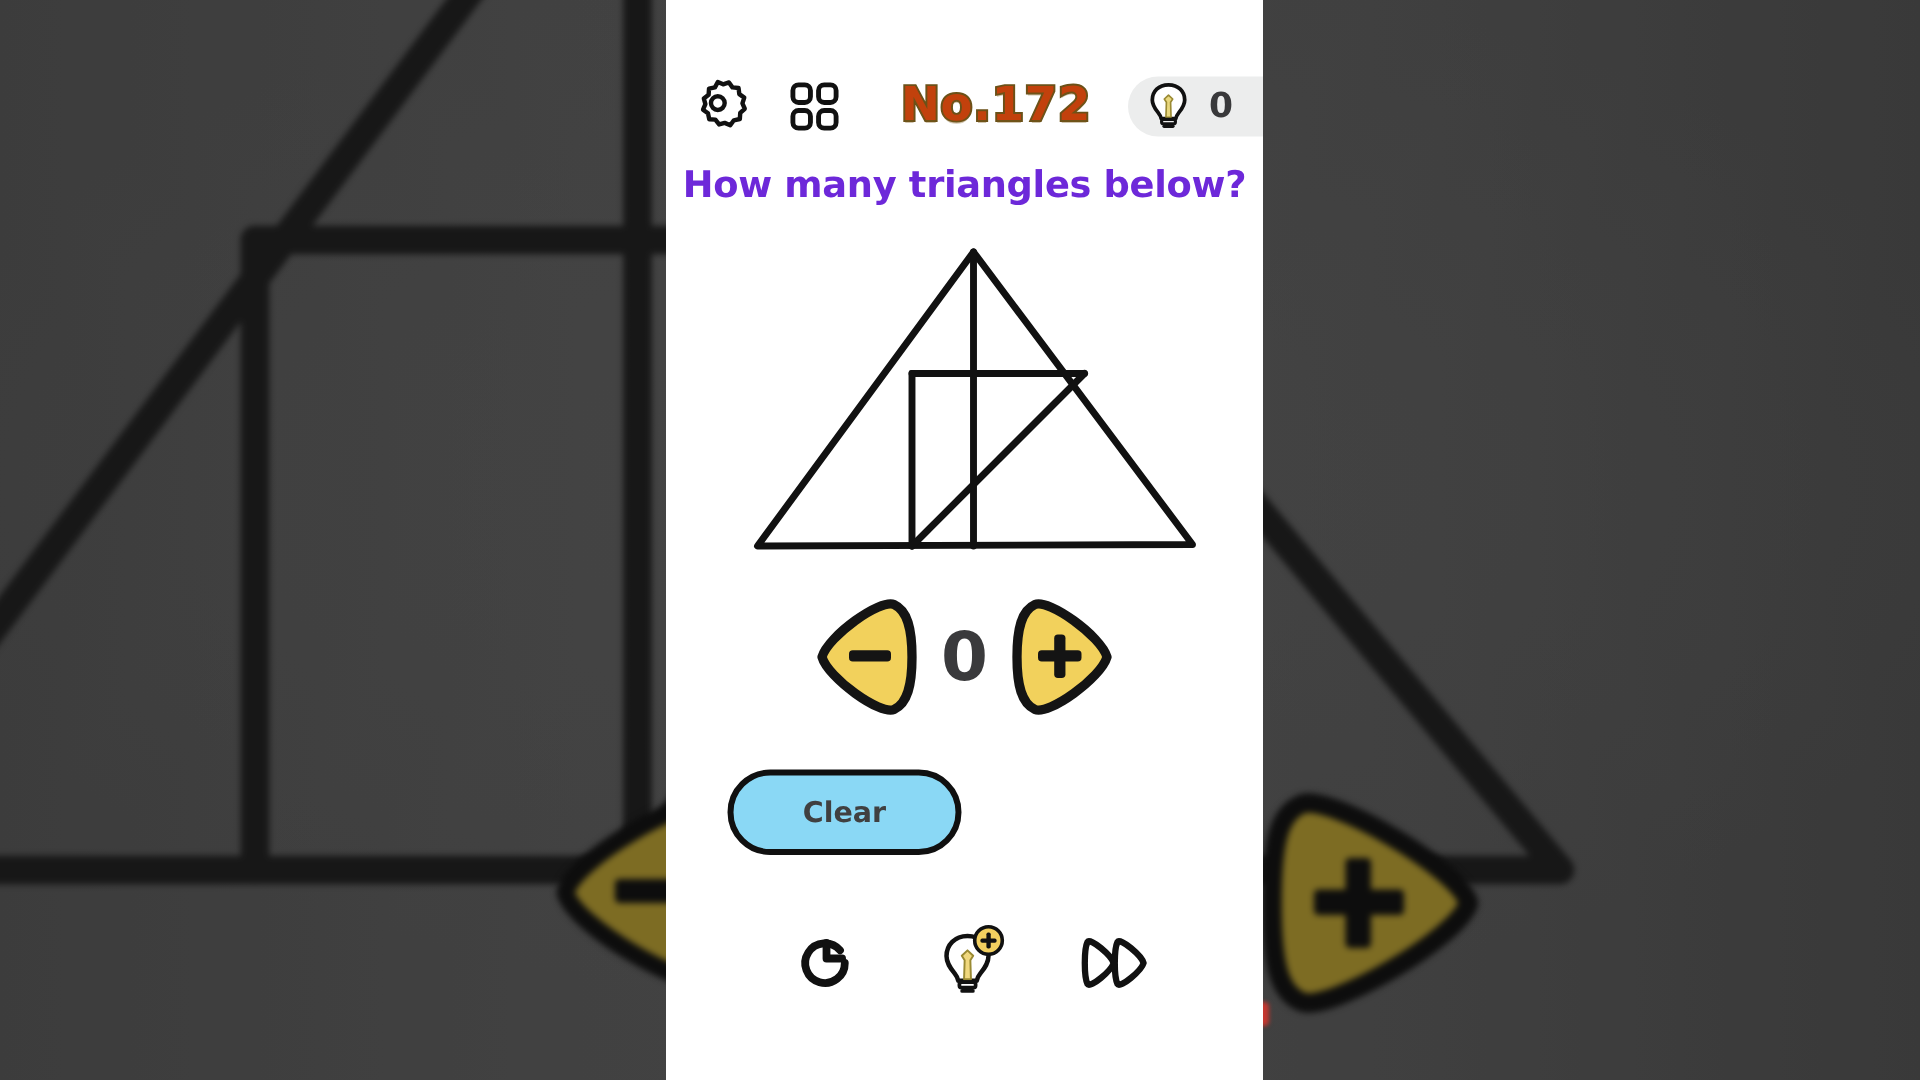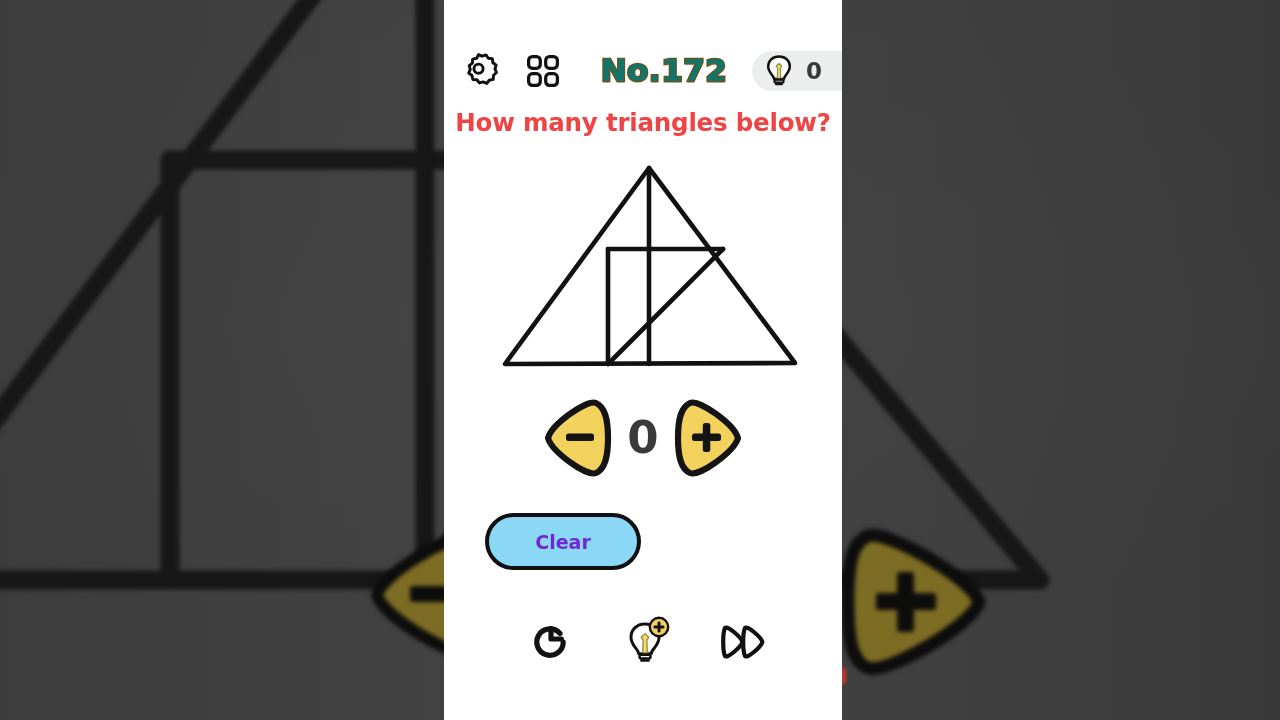--- a/index.html
+++ b/index.html
@@ -105,21 +105,21 @@
     left: 140px;
     top: -2px;
     width: 160px;
     height: 52px;
     line-height: 52px;
     text-align: center;
     font-family: "DejaVu Sans", sans-serif;
     font-size: 31px;
     font-weight: 700;
     letter-spacing: 0.5px;
-    color: #0f766e;
+    color: #c2410c;
     -webkit-text-stroke: 2.6px #6b5118;
     paint-order: stroke fill;
     text-shadow: 0 2px 0 rgba(120,90,25,0.35);
   }
 
   #hint-pill {
     position: absolute;
     left: 308px;
     top: 5px;
     width: 128px;
@@ -142,21 +142,21 @@
   
   #question {
     position: absolute;
     left: 0;
     top: 108px;
     width: 398px;
     text-align: center;
     font-family: "DejaVu Sans", sans-serif;
     font-size: 24.5px;
     font-weight: 700;
-    color: #ef4444;
+    color: #6d28d9;
     letter-spacing: -0.2px;
   }
 
   
   #figure {
     position: absolute;
     left: 40px;
     top: 150px;
     width: 370px;
     height: 240px;
@@ -208,21 +208,21 @@
     height: 57px;
     background: #8ad8f5;
     border: 4.5px solid #101010;
     border-radius: 30px;
     display: flex;
     align-items: center;
     justify-content: center;
     font-family: "DejaVu Sans", sans-serif;
     font-size: 19px;
     font-weight: 700;
-    color: #6d28d9;
+    color: #404040;
     cursor: pointer;
     box-sizing: border-box;
   }
   #clear-btn { left: 41px;  width: 156px; }
   #ok-btn    { left: 228px; width: 150px; }
 
   
   #footer-icons {
     position: absolute;
     left: 0;

